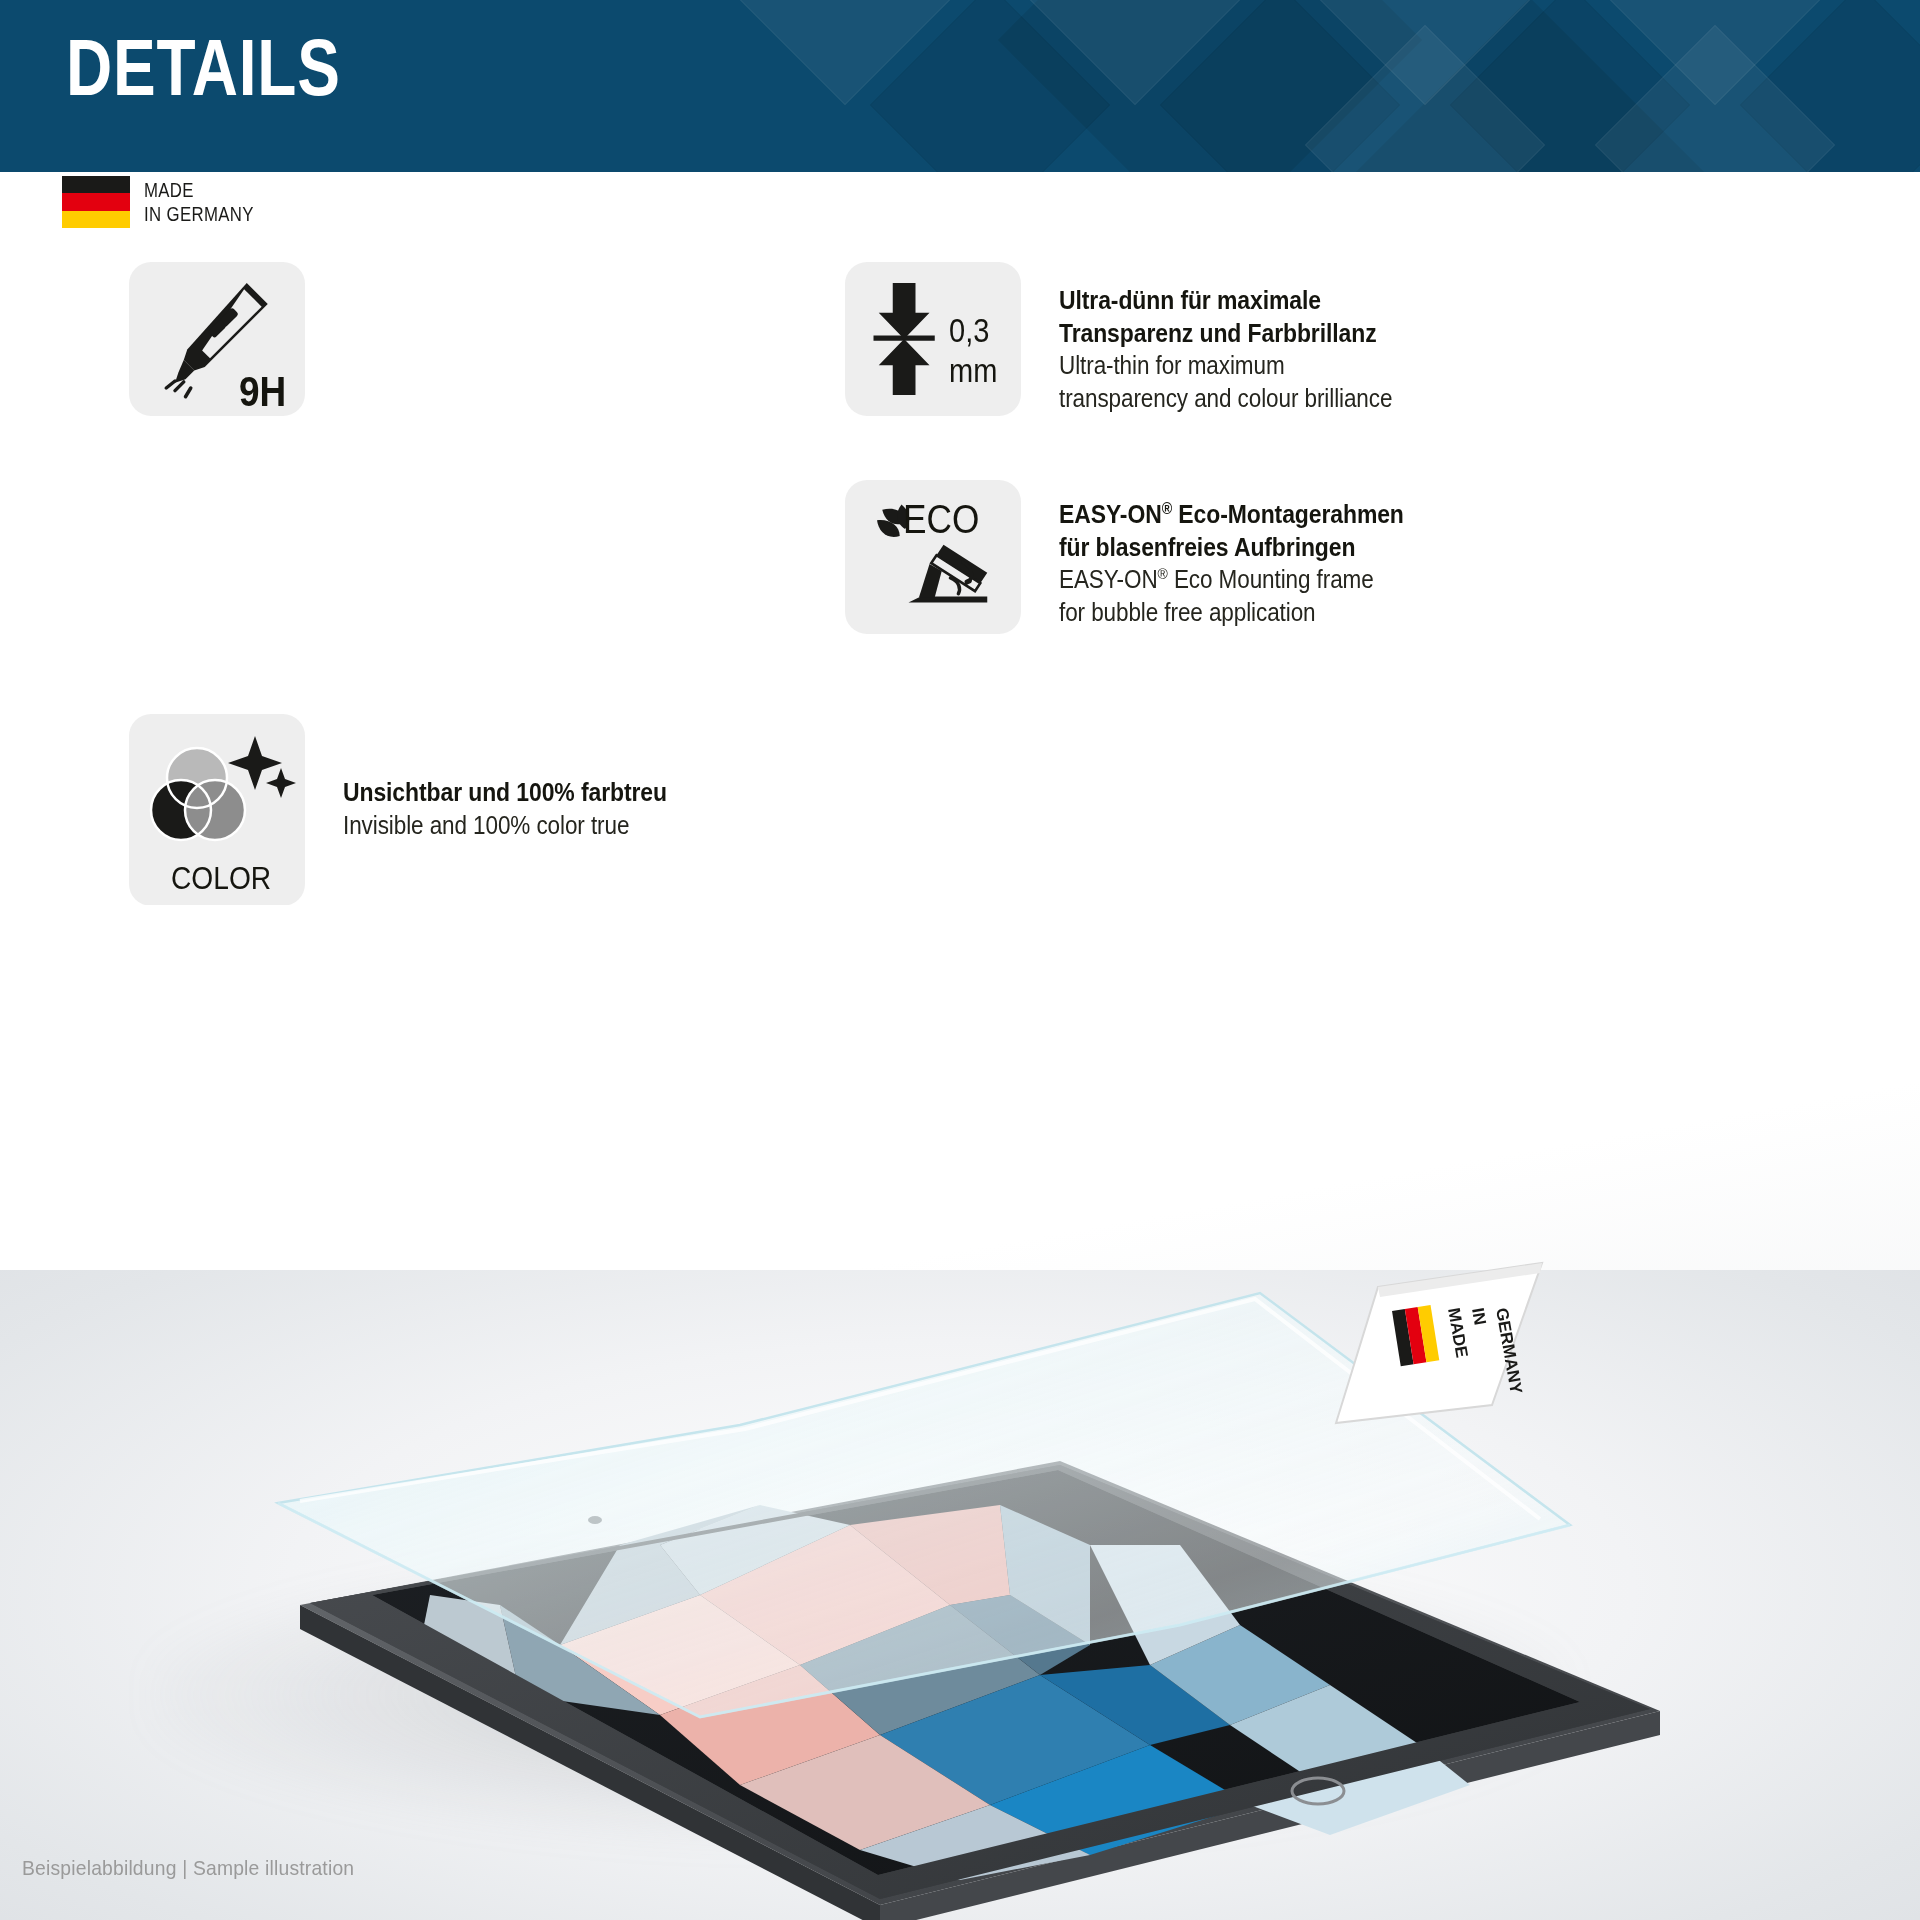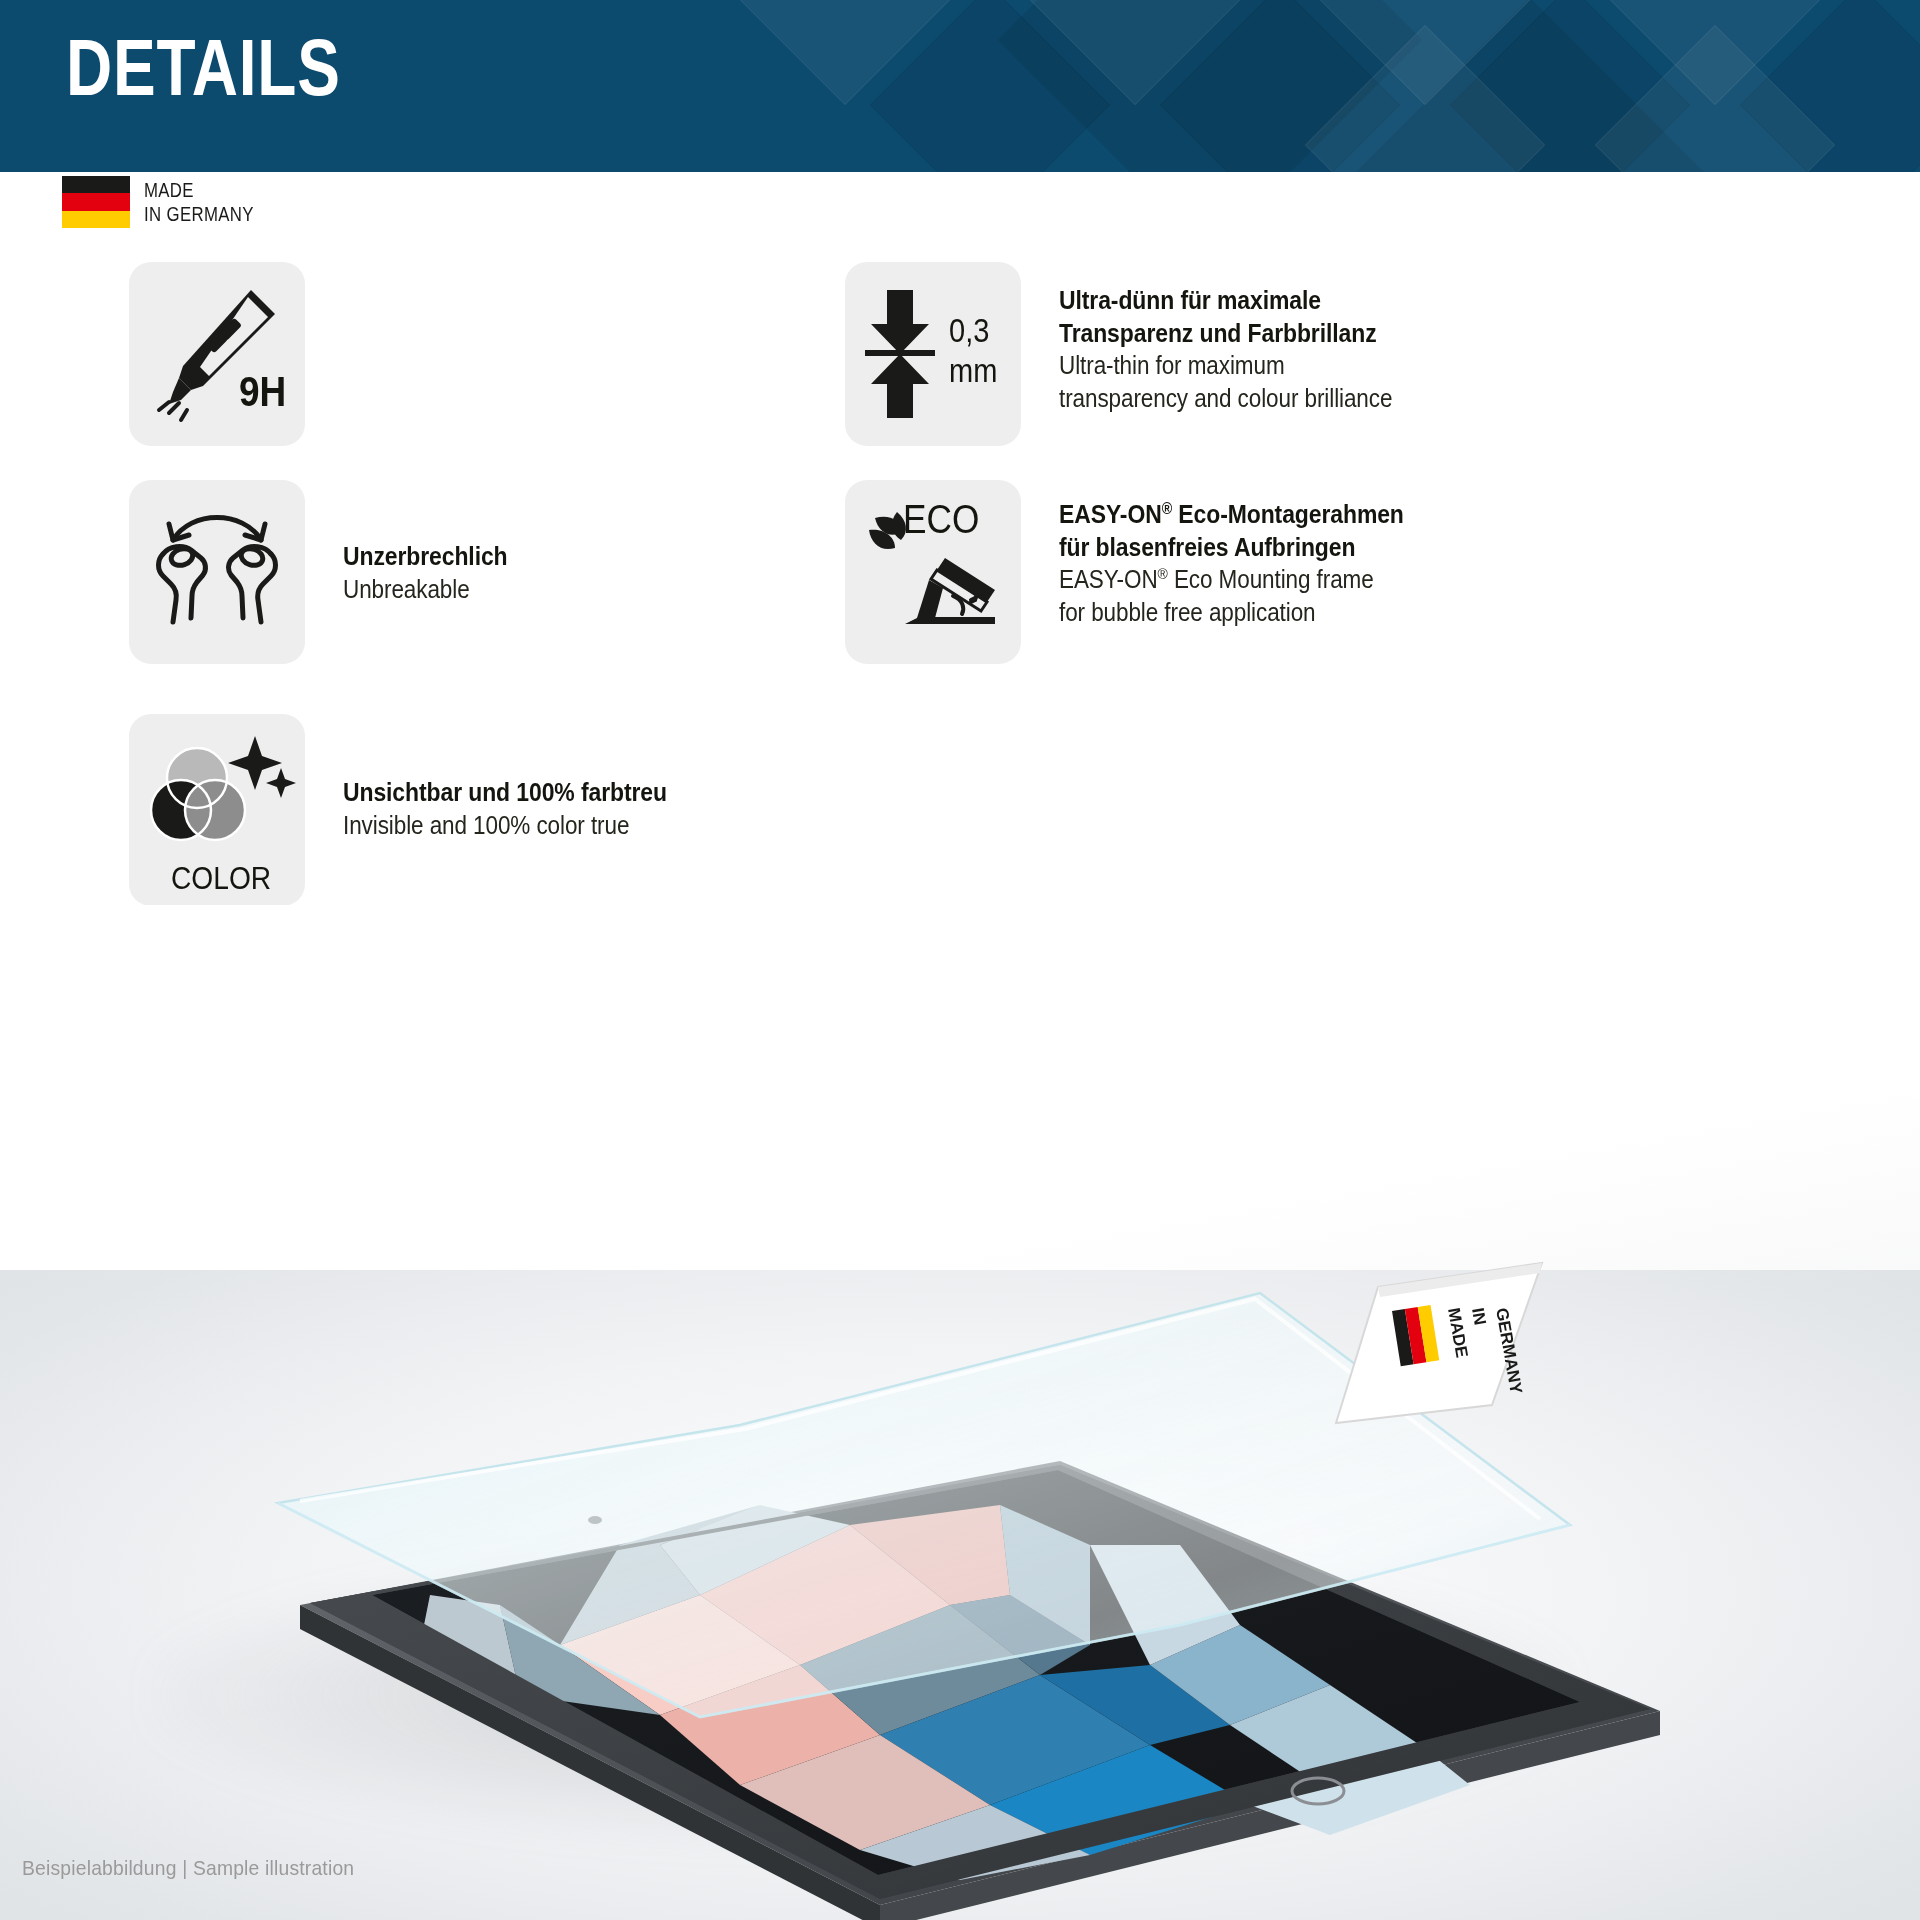--- a/index.html
+++ b/index.html
@@ -48,21 +48,21 @@
               letter-spacing:.4px; white-space:nowrap; }
 
   
   .features { position:absolute; left:0; top:262px; width:1920px; }
   .frow { position:relative; height:218px; }
   .fcell { position:absolute; display:flex; align-items:flex-start; }
   .fcell.left  { left:129px; }
   .fcell.right { left:845px; }
 
   .ficon {
-    width:176px; height:184px; border-radius:22px; background:#eeeeee;
+    width:176px; height:154px; border-radius:22px; background:#eeeeee;
     flex:0 0 176px; position:relative;
   }
   .ficon svg { position:absolute; inset:0; width:100%; height:100%; }
 
   .ftext { margin-left:38px; padding-top:22px; max-width:480px; }
   .ftext .de {
     color:#15150f; font-weight:700; font-size:25.5px; line-height:1.28;
     transform:scaleX(0.90); transform-origin:left top; white-space:nowrap;
     letter-spacing:-0.1px;
   }
@@ -170,41 +170,20 @@
         <div class="de">Ultra-dünn für maximale</div>
         <div class="de">Transparenz und Farbbrillanz</div>
         <div class="en">Ultra-thin for maximum</div>
         <div class="en">transparency and colour brilliance</div>
       </div>
     </div>
   </div>
 
   <div class="frow" style="height:226px;">
 
-    <div class="fcell left">
-      <div class="ficon">
-        <svg viewBox="0 0 176 176">
-          <g fill="none" stroke="#1a1a18" stroke-width="5" stroke-linecap="round" stroke-linejoin="round">
-            <path d="M44 56 C62 26, 114 26, 132 56"></path>
-            <path d="M44 56 l-4 -16 M44 56 l16 -5"></path>
-            <path d="M132 56 l4 -16 M132 56 l-16 -5"></path>
-            <path d="M34 70 c-6 6 -6 16 0 22 l8 8 c4 4 6 10 5 16 l-3 22"></path>
-            <path d="M34 70 c6 -8 20 -10 28 -4 l10 8 c5 4 6 12 2 17 l-6 7 c-3 4 -5 9 -5 14 l-1 22"></path>
-            <ellipse cx="53" cy="73" rx="11" ry="8" transform="rotate(-18 53 73)"></ellipse>
-            <path d="M142 70 c6 6 6 16 0 22 l-8 8 c-4 4 -6 10 -5 16 l3 22"></path>
-            <path d="M142 70 c-6 -8 -20 -10 -28 -4 l-10 8 c-5 4 -6 12 -2 17 l6 7 c3 4 5 9 5 14 l1 22"></path>
-            <ellipse cx="123" cy="73" rx="11" ry="8" transform="rotate(18 123 73)"></ellipse>
-          </g>
-        </svg>
-      </div>
-      <div class="ftext" style="padding-top:60px;">
-        <div class="de">Unzerbrechlich</div>
-        <div class="en">Unbreakable</div>
-      </div>
-    </div>
 
     <div class="fcell right">
       <div class="ficon">
         <svg viewBox="0 0 176 176">
           <g fill="#1a1a18">
             <path d="M30 34 c14 -4 26 2 28 14 c-12 6 -24 2 -28 -14 z"></path>
             <path d="M52 28 c10 8 12 20 4 28 c-10 -6 -12 -18 -4 -28 z"></path>
             <path d="M24 46 c14 -2 26 6 26 18 c-14 4 -24 -4 -26 -18 z"></path>
             <path d="M100 74 L150 106 L142 118 L92 86 Z"></path>
             <path d="M92 86 L142 118 L136 127 L86 95 Z" fill="#eeeeee" stroke="#1a1a18" stroke-width="3"></path>

